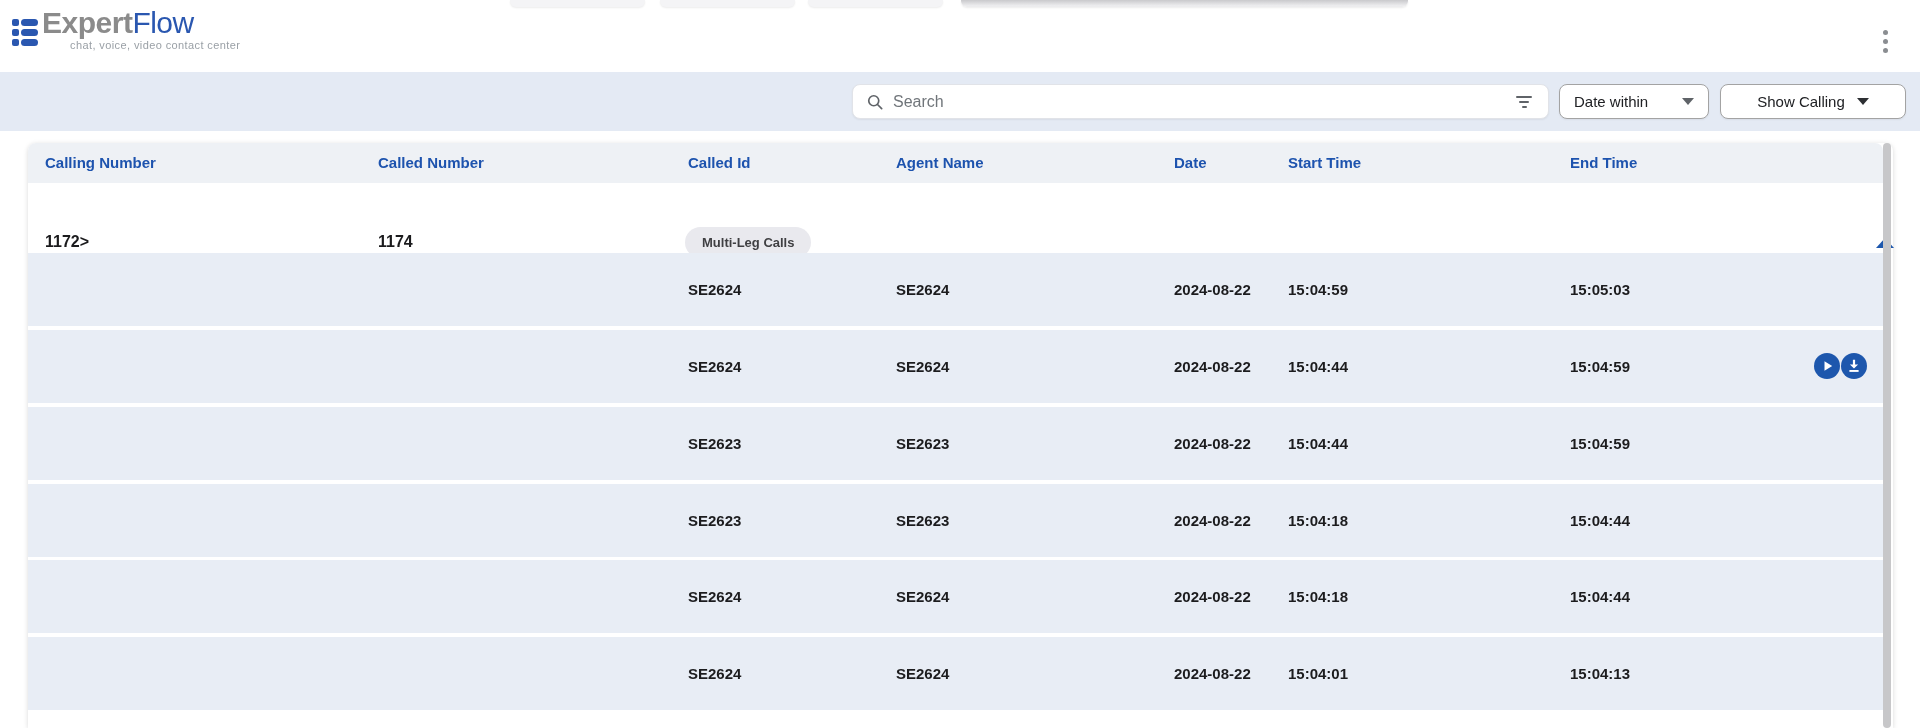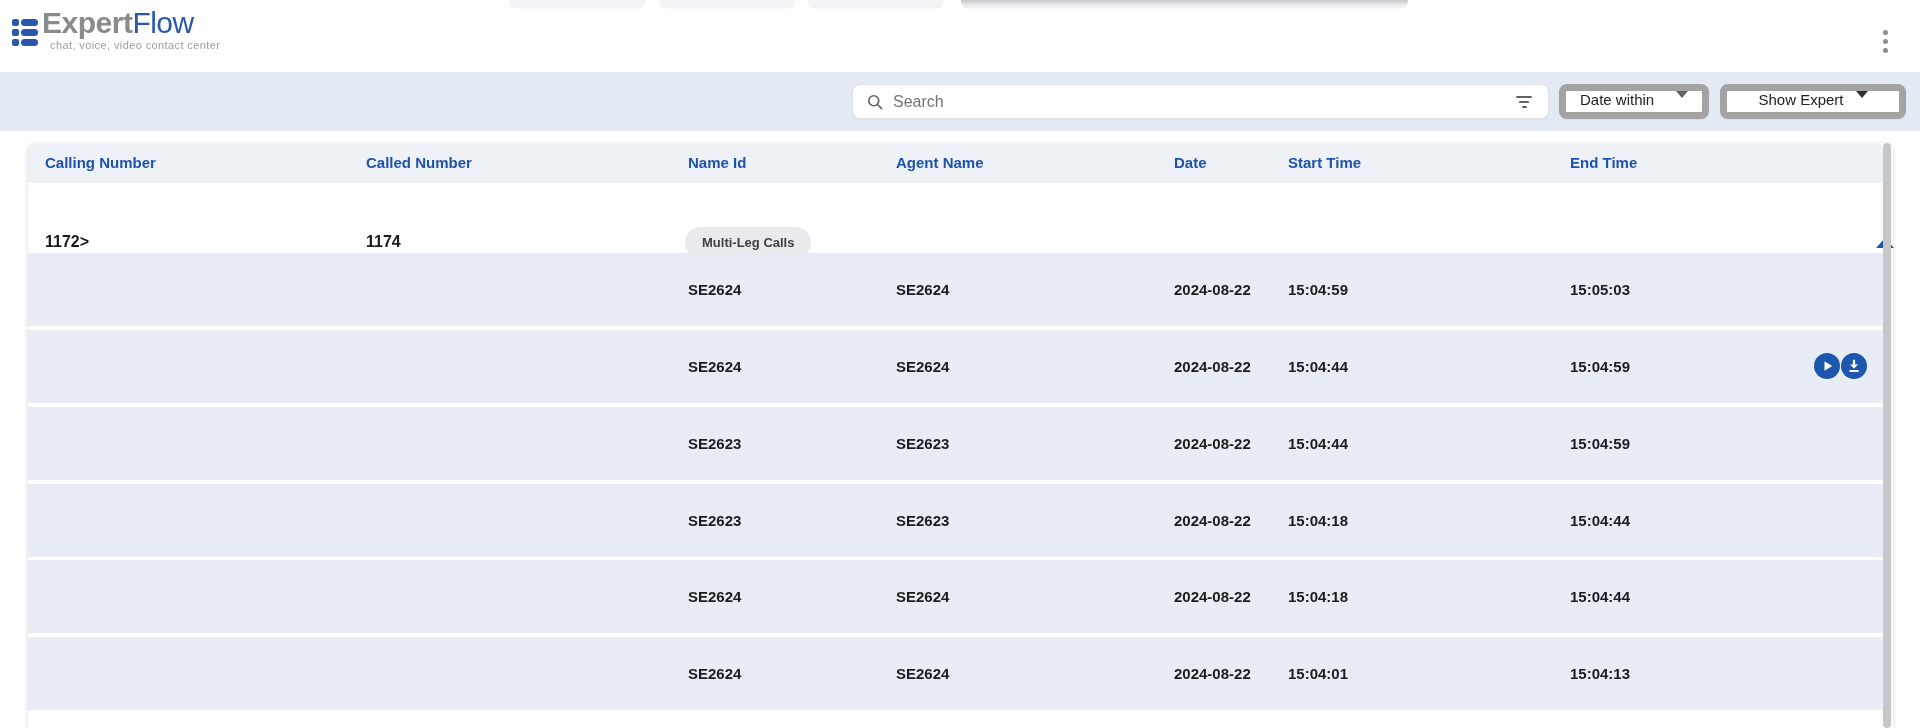--- a/index.html
+++ b/index.html
@@ -22,21 +22,21 @@
 
   .logo { position: absolute; left: 12px; top: 8px; display: flex; align-items: center; }
   .logo-icon { margin-top: 8px; margin-right: 4px; }
   .lrow { display: flex; gap: 2px; margin-bottom: 3px; }
   .ldot { width: 7px; height: 7px; background: #2a57b0; border-radius: 2px; }
   .lbar { width: 17px; height: 7px; background: #2a57b0; border-radius: 4px; }
   .logo-words { line-height: 1; }
   .logo-main { font-size: 30px; letter-spacing: -0.5px; }
   .logo-main .expert { color: #8b8b8b; font-weight: 700; }
   .logo-main .flow { color: #2a57b0; font-weight: 400; }
-  .logo-tagline { font-size: 11px; color: #9aa0a6; margin-top: 2px; margin-left: 8px; letter-spacing: 0.4px; }
+  .logo-tagline { font-size: 11px; color: #9aa0a6; margin-top: 2px; margin-left: 28px; letter-spacing: 0.4px; }
 
   .kebab { position: absolute; left: 1874px; top: 24px; width: 22px; height: 34px;
            display: flex; flex-direction: column; align-items: center; justify-content: center; gap: 4px; cursor: pointer; }
   .kebab .dot { width: 5px; height: 5px; border-radius: 50%; background: #8a8d91; }
 
   
   .toolbar { position: absolute; left: 0; top: 72px; width: 1920px; height: 59px; background: #e4eaf4; }
   .page-title { position: absolute; left: 24px; top: 0; height: 59px; line-height: 59px;
                 font-size: 21px; font-weight: 700; color: #164f9e; letter-spacing: 0.2px; }
 
@@ -46,39 +46,39 @@
   .search-box input { flex: 1; border: none; outline: none; background: transparent;
                       font-family: "Liberation Sans", sans-serif; font-size: 16px; color: #202124; margin-left: 8px; }
   .search-box input::placeholder { color: #70757a; }
   .filter-icon { display: flex; flex-direction: column; align-items: center; gap: 3px; cursor: pointer; padding: 4px; }
   .filter-icon i { display: block; height: 2px; background: #5f6368; border-radius: 1px; }
   .filter-icon i:nth-child(1) { width: 16px; }
   .filter-icon i:nth-child(2) { width: 10px; }
   .filter-icon i:nth-child(3) { width: 5px; }
 
   .tool-btn { position: absolute; top: 12px; height: 35px; background: #ffffff;
-              border: 7px solid #a3a3a3; border-radius: 8px; box-shadow: 0 1px 2px rgba(0,0,0,0.06);
-              display: flex; align-items: flex-start; justify-content: space-between; cursor: pointer;
+              border: 1px solid #a3a3a3; border-radius: 8px; box-shadow: 0 1px 2px rgba(0,0,0,0.06);
+              display: flex; align-items: center; justify-content: space-between; cursor: pointer;
               font-size: 15px; color: #202124; padding: 0 14px; }
   .btn-date { left: 1559px; width: 150px; }
   .btn-cols { left: 1720px; width: 186px; justify-content: center; gap: 12px; }
   .caret-down { width: 0; height: 0; border-left: 6px solid transparent; border-right: 6px solid transparent;
                 border-top: 7px solid #5f6368; }
   .caret-down.dark { border-top-color: #2d2f33; }
 
   
   .panel { position: absolute; left: 28px; top: 143px; width: 1865px; height: 585px;
            background: #ffffff; border-radius: 8px 8px 0 0; box-shadow: 0 1px 5px rgba(0,0,0,0.15); }
 
   .thead { position: absolute; left: 0; top: 0; width: 1855px; height: 40px;
            background: #eef1f5; border-radius: 8px 8px 0 0; }
   .th { position: absolute; top: 0; height: 40px; line-height: 40px;
         font-size: 15px; font-weight: 700; color: #1d53ae; white-space: nowrap; }
 
-  .c1 { left: 17px; } .c2 { left: 338px; } .c3 { left: 660px; } .c4 { left: 868px; }
+  .c1 { left: 17px; } .c2 { left: 350px; } .c3 { left: 660px; } .c4 { left: 868px; }
   .c5 { left: 1146px; } .c6 { left: 1260px; } .c7 { left: 1542px; }
 
   .group-row { position: absolute; left: 0; top: 40px; width: 1855px; height: 70px; background: #ffffff; margin-top: 24px; }
   .group-cell { position: absolute; top: 0; height: 70px; line-height: 70px;
                 font-size: 16px; font-weight: 700; color: #1b1b1d; white-space: nowrap; }
   .chip { position: absolute; left: 657px; top: 20px; height: 31px; line-height: 31px;
           padding: 0 17px; background: #e9e9ee; border-radius: 16px;
           font-size: 13px; font-weight: 700; color: #3f3f42; white-space: nowrap; }
   .collapse-btn { position: absolute; left: 1840px; top: 22px; width: 34px; height: 28px;
                   display: flex; align-items: center; justify-content: center; cursor: pointer; }
@@ -154,31 +154,31 @@
           <i></i>
       </span>
     </div>
 
     <div class="tool-btn btn-date">
       <span>Date within</span>
       <span class="caret-down"></span>
     </div>
 
     <div class="tool-btn btn-cols">
-      <span>Show Expert</span>
+      <span>Show Calling</span>
       <span class="caret-down dark"></span>
     </div>
   </div>
 
   <div class="panel">
 
     <div class="thead">
       <span class="th c1">Calling Number</span>
       <span class="th c2">Called Number</span>
-      <span class="th c3">Name Id</span>
+      <span class="th c3">Called Id</span>
       <span class="th c4">Agent Name</span>
       <span class="th c5">Date</span>
       <span class="th c6">Start Time</span>
       <span class="th c7">End Time</span>
     </div>
 
     <div class="group-row">
       <span class="group-cell c1">1172&gt;</span>
       <span class="group-cell c2">1174</span>
       <span class="chip">Multi-Leg Calls</span>

